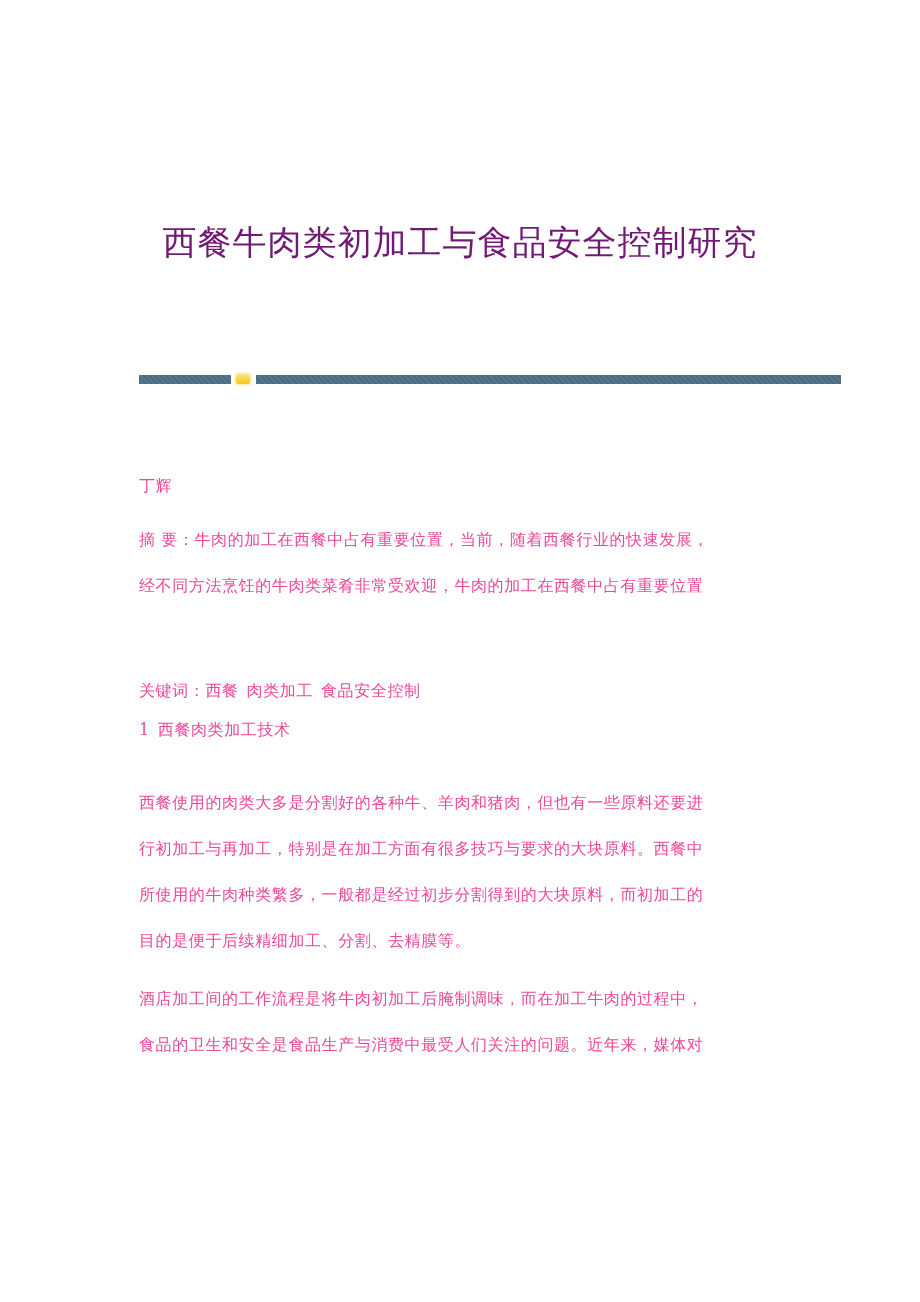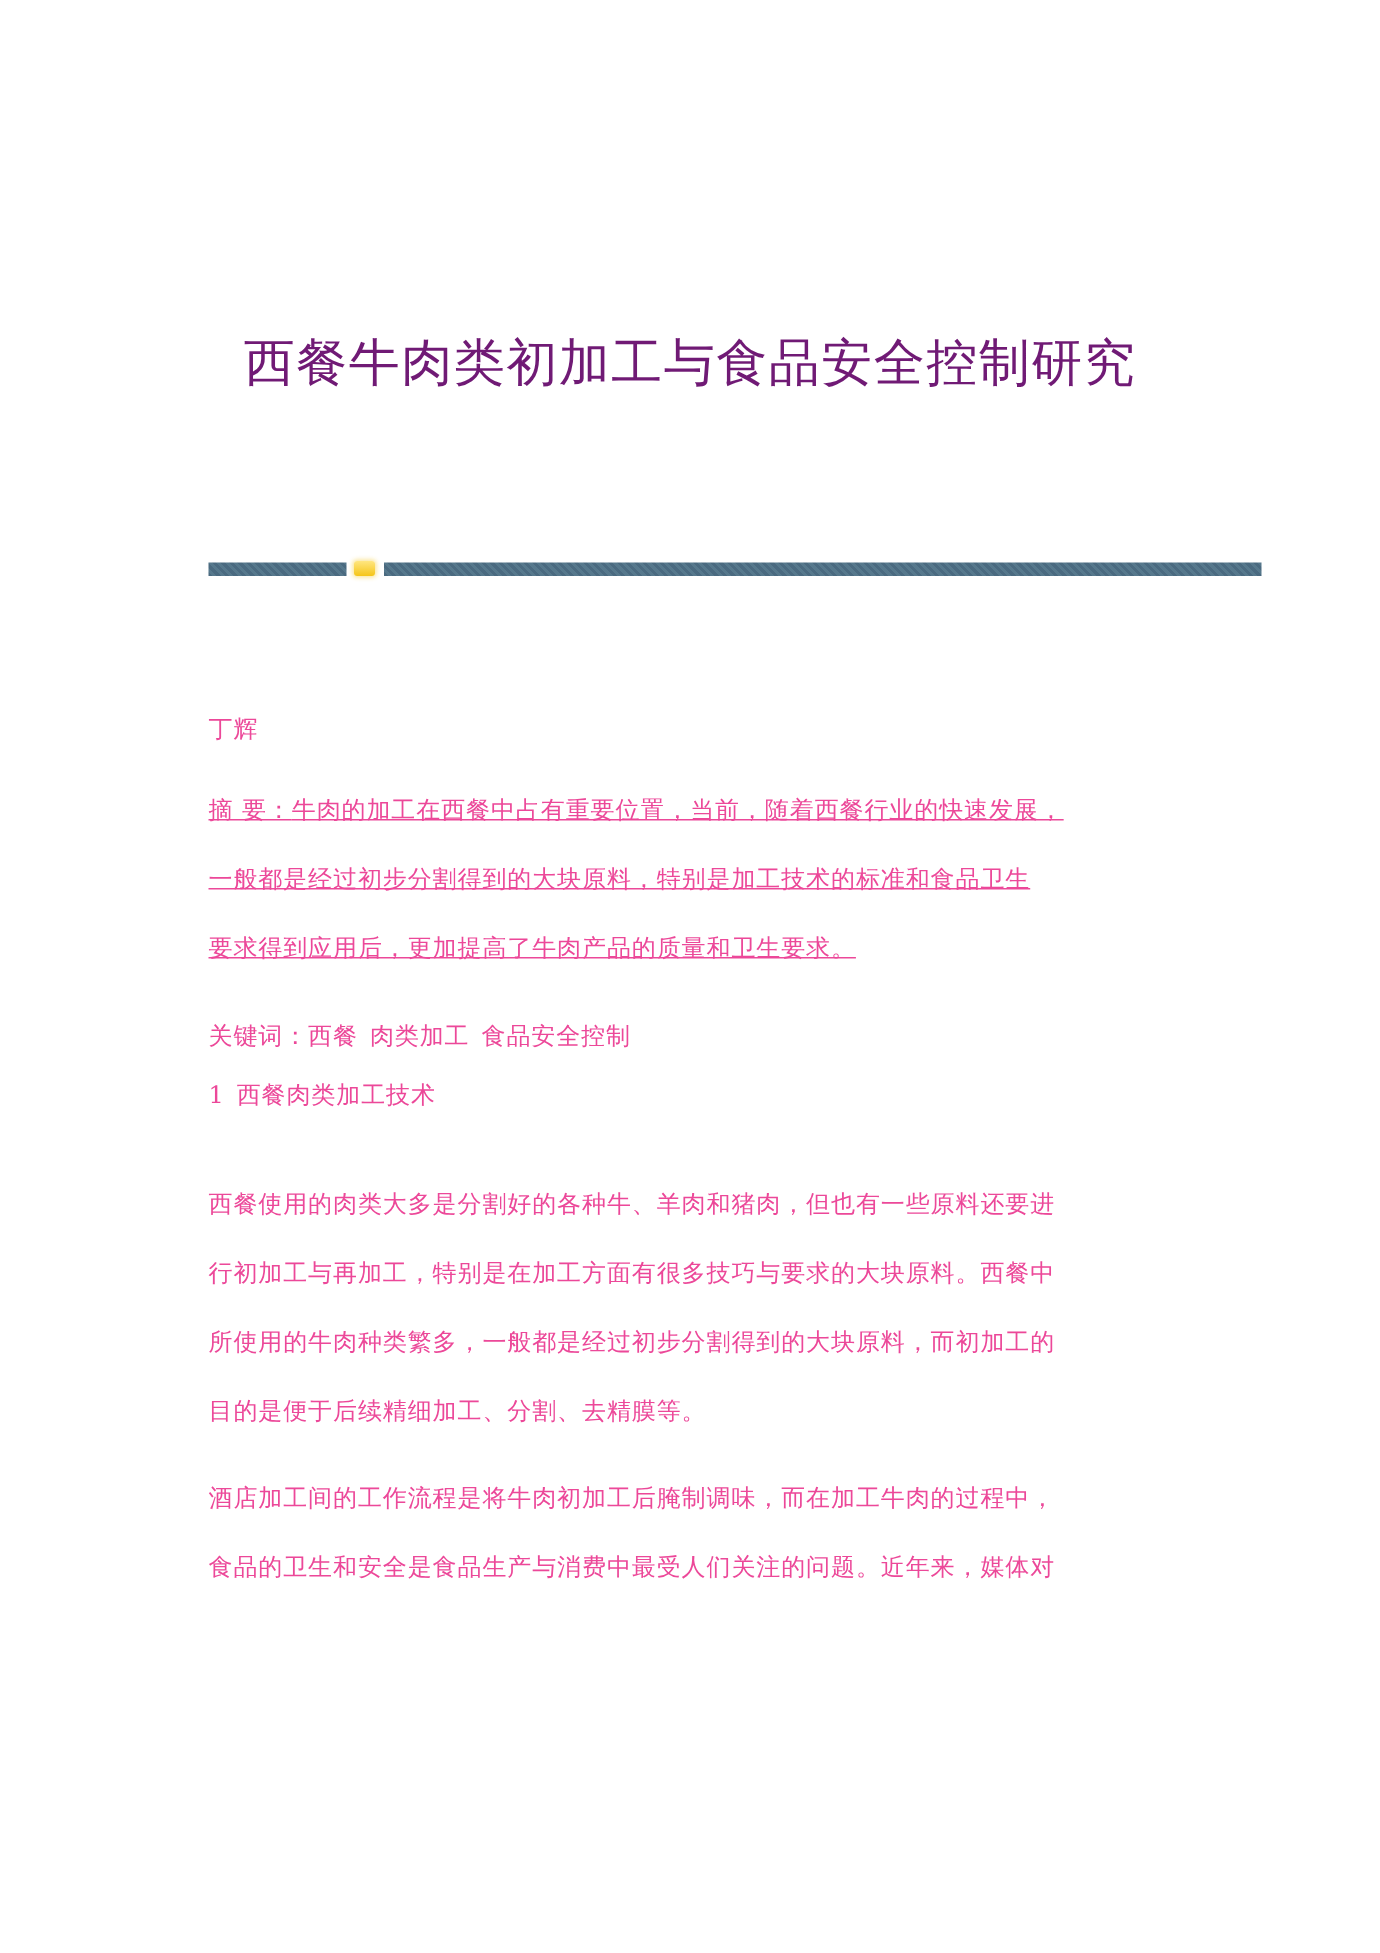--- a/index.html
+++ b/index.html
@@ -74,24 +74,23 @@
 <div class="divider">
   <div class="seg left"></div>
   <div class="badge"></div>
   <div class="seg right"></div>
 </div>
 
 <p class="para" style="top:463px;">
   <span class="line">丁辉</span>
 </p>
 
-<p class="para" style="top:517px;text-decoration:underline;">
+<p class="para" style="top:517px;">
   <span class="line"><span>摘 要：</span><span>牛肉的加工在西餐中占有重要位置，当前，随着西餐行业的快速发展，</span></span>
-  <span class="line">一般都是经过初步分割得到的大块原料，特别是加工技术的标准和食品卫生</span>
-  <span class="line">要求得到应用后，更加提高了牛肉产品的质量和卫生要求。</span>
+  <span class="line">经不同方法烹饪的牛肉类菜肴非常受欢迎，牛肉的加工在西餐中占有重要位置</span>
 </p>
 
 <p class="para" style="top:668px;">
   <span class="line"><span>关键词：</span><span>西餐</span><span class="kw-gap"></span><span>肉类加工</span><span class="kw-gap"></span><span>食品安全控制</span></span>
 </p>
 
 <p class="para" style="top:707px;">
   <span class="line"><span>1</span><span class="kw-gap"></span><span>西餐肉类加工技术</span></span>
 </p>
 

